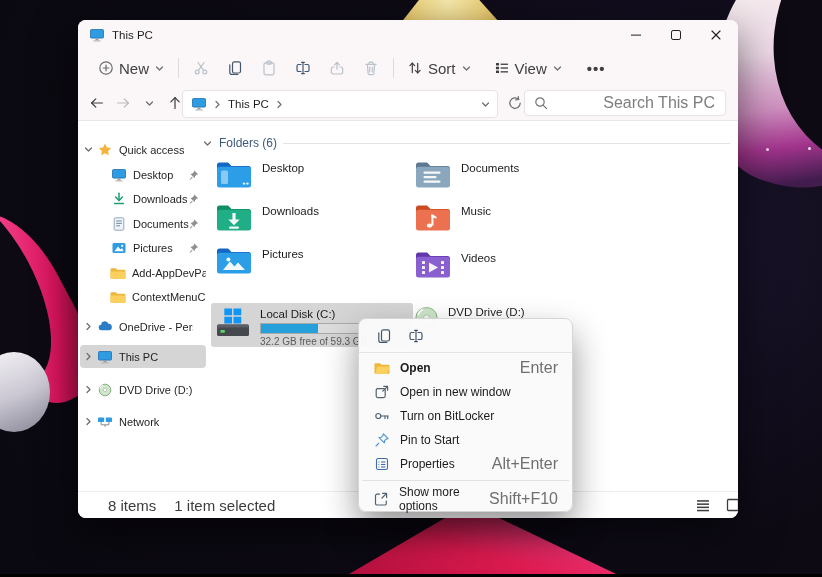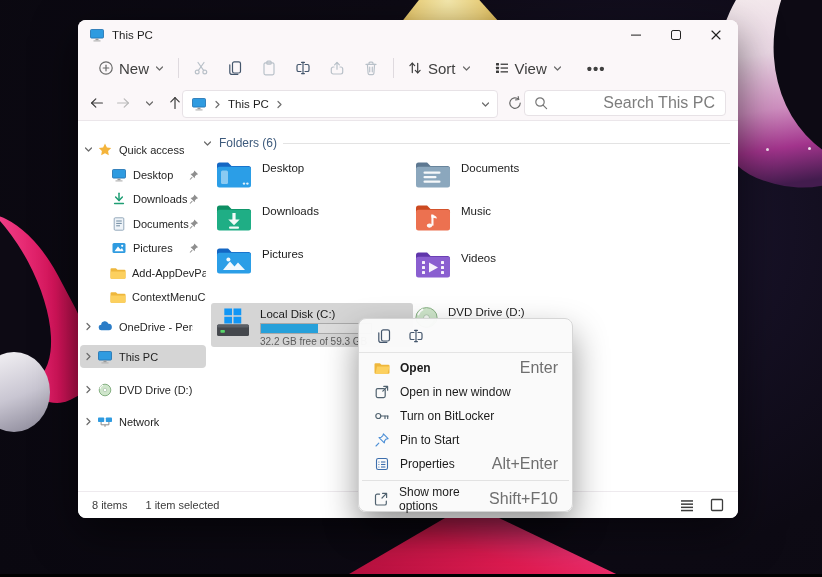--- a/index.html
+++ b/index.html
@@ -75,21 +75,21 @@
   .disk-tile{position:absolute;left:133px;top:283px;width:202px;height:44px;background:#d5d5d5;
     border-radius:3px;display:flex;}
   .disk-info{margin-left:8px;margin-top:5px;}
   .disk-name{font-size:11.5px;color:#1b1b1b;}
   .cap-track{width:110px;height:9px;background:#dcdcdc;border:1px solid #a9a9a9;margin-top:3px;}
   .cap-fill{height:100%;background:#26a0da;}
   .disk-free{font-size:10px;color:#5c5c5c;margin-top:2px;white-space:nowrap;}
   .dvd-tile{position:absolute;left:336px;top:283px;width:180px;height:44px;display:flex;}
   
   .statusbar{position:absolute;left:0;bottom:0;width:100%;height:26px;border-top:1px solid #eeeaee;
-    display:flex;align-items:center;font-size:11px;color:#3c3c3c;background:#fff;}
+    display:flex;align-items:center;font-size:15px;color:#3c3c3c;background:#fff;padding-left:16px;}
   .statusbar .cnt{margin-left:14px;} .statusbar .sel{margin-left:18px;}
   .status-icons{margin-left:auto;margin-right:10px;display:flex;gap:8px;}
   .sview{width:22px;height:20px;display:flex;align-items:center;justify-content:center;border-radius:3px;}
   
   .menu{position:absolute;left:358px;top:318px;width:215px;background:rgba(250,250,250,.97);
     border:1px solid #d6d6d6;border-radius:8px;box-shadow:0 16px 34px rgba(0,0,0,.42);z-index:20;
     padding-bottom:0;box-sizing:border-box;}
   .menu-quick{height:33px;display:flex;align-items:center;gap:16px;padding:0 17px;
     border-bottom:1px solid #e4e4e4;margin-bottom:3px;}
   .menu-item{height:24px;display:flex;align-items:center;padding:0 10px;gap:10px;font-size:12px;

